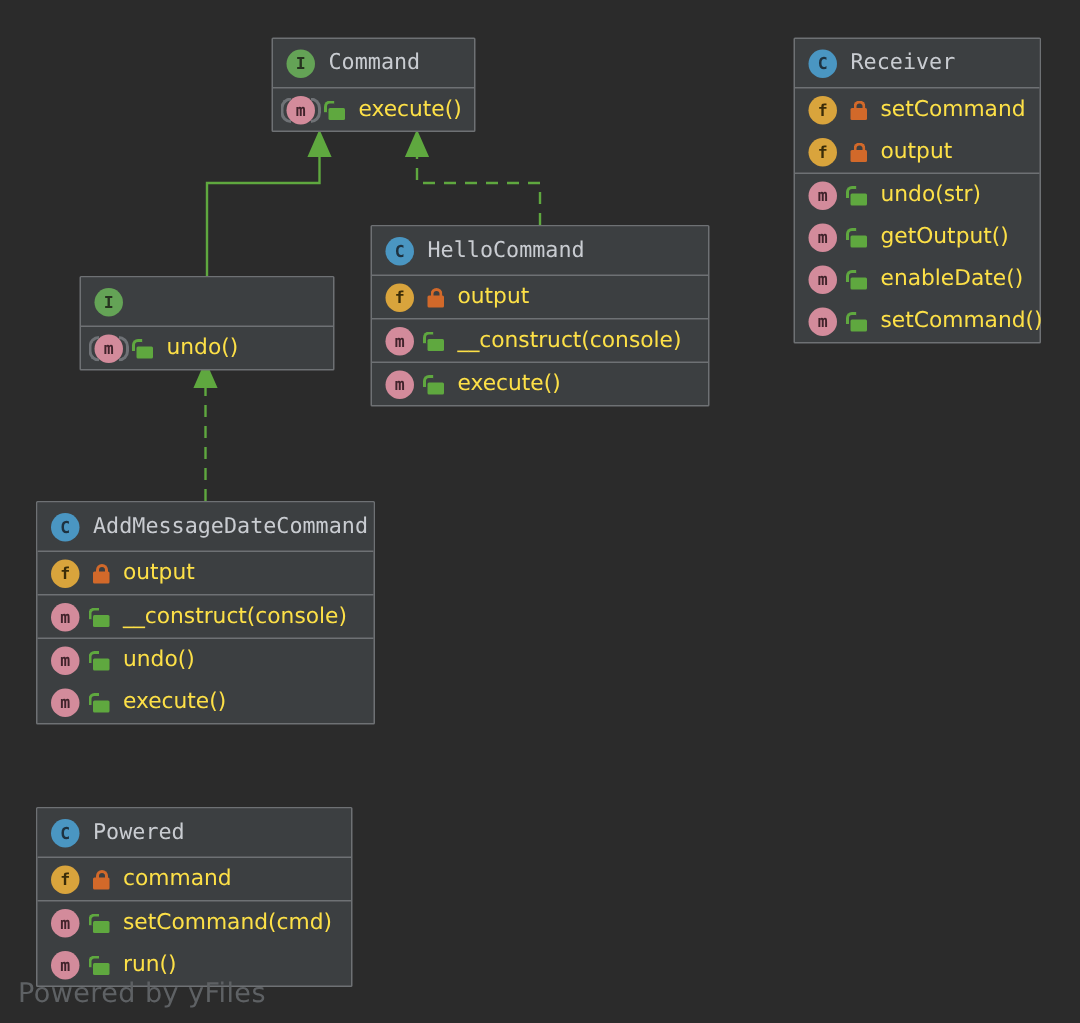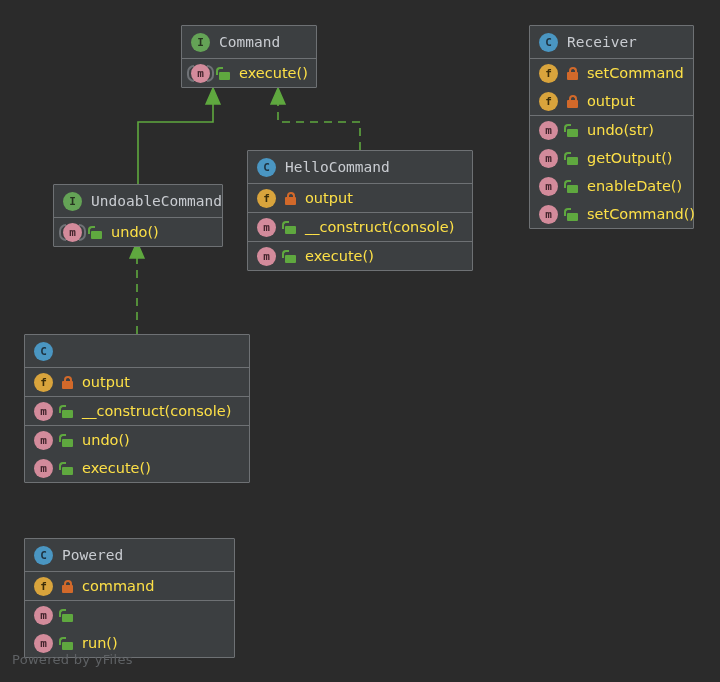--- a/index.html
+++ b/index.html
@@ -160,21 +160,21 @@
     border-right: none;
     border-radius: 4px 0 0 0;
     width: 7px;
   }
 
   .watermark {
     position: absolute;
     left: 12px;
     top: 652px;
     color: #5e6164;
-    font-size: 13px;
+    font-size: 18px;
     font-family: "DejaVu Sans", sans-serif;
     letter-spacing: 0.3px;
   }
 </style>
 </head>
 <body>
 
 <div id="canvas">
 
   <svg id="edges" viewBox="0 0 720 682" width="720" height="682" xmlns="http://www.w3.org/2000/svg">
@@ -286,21 +286,20 @@
             </span>
             <span class="member-label">setCommand()</span>
           </div>
         </div>
       </div>
       <div class="uml-class" style="left: 53px; top: 184px; width: 170px;">
         <div class="uml-header">
           <span class="badge-wrap">
             <span class="badge badge-interface">I</span>
           </span>
-          <span class="class-title">UndoableCommand</span>
         </div>
         <div class="uml-section last">
           <div class="uml-row">
             <span class="badge-wrap abstract">
               <span class="badge badge-method">m</span>
             </span>
             <span class="lock public">
               <span class="shackle"></span>
               <span class="body"></span>
             </span>
@@ -350,20 +349,21 @@
             </span>
             <span class="member-label">execute()</span>
           </div>
         </div>
       </div>
       <div class="uml-class" style="left: 24px; top: 334px; width: 226px;">
         <div class="uml-header">
           <span class="badge-wrap">
             <span class="badge badge-class">C</span>
           </span>
+          <span class="class-title">AddMessageDateCommand</span>
         </div>
         <div class="uml-section">
           <div class="uml-row">
             <span class="badge-wrap">
               <span class="badge badge-field">f</span>
             </span>
             <span class="lock private">
               <span class="shackle"></span>
               <span class="body"></span>
             </span>
@@ -426,20 +426,21 @@
         </div>
         <div class="uml-section last">
           <div class="uml-row">
             <span class="badge-wrap">
               <span class="badge badge-method">m</span>
             </span>
             <span class="lock public">
               <span class="shackle"></span>
               <span class="body"></span>
             </span>
+            <span class="member-label">setCommand(cmd)</span>
           </div>
           <div class="uml-row">
             <span class="badge-wrap">
               <span class="badge badge-method">m</span>
             </span>
             <span class="lock public">
               <span class="shackle"></span>
               <span class="body"></span>
             </span>
             <span class="member-label">run()</span>

